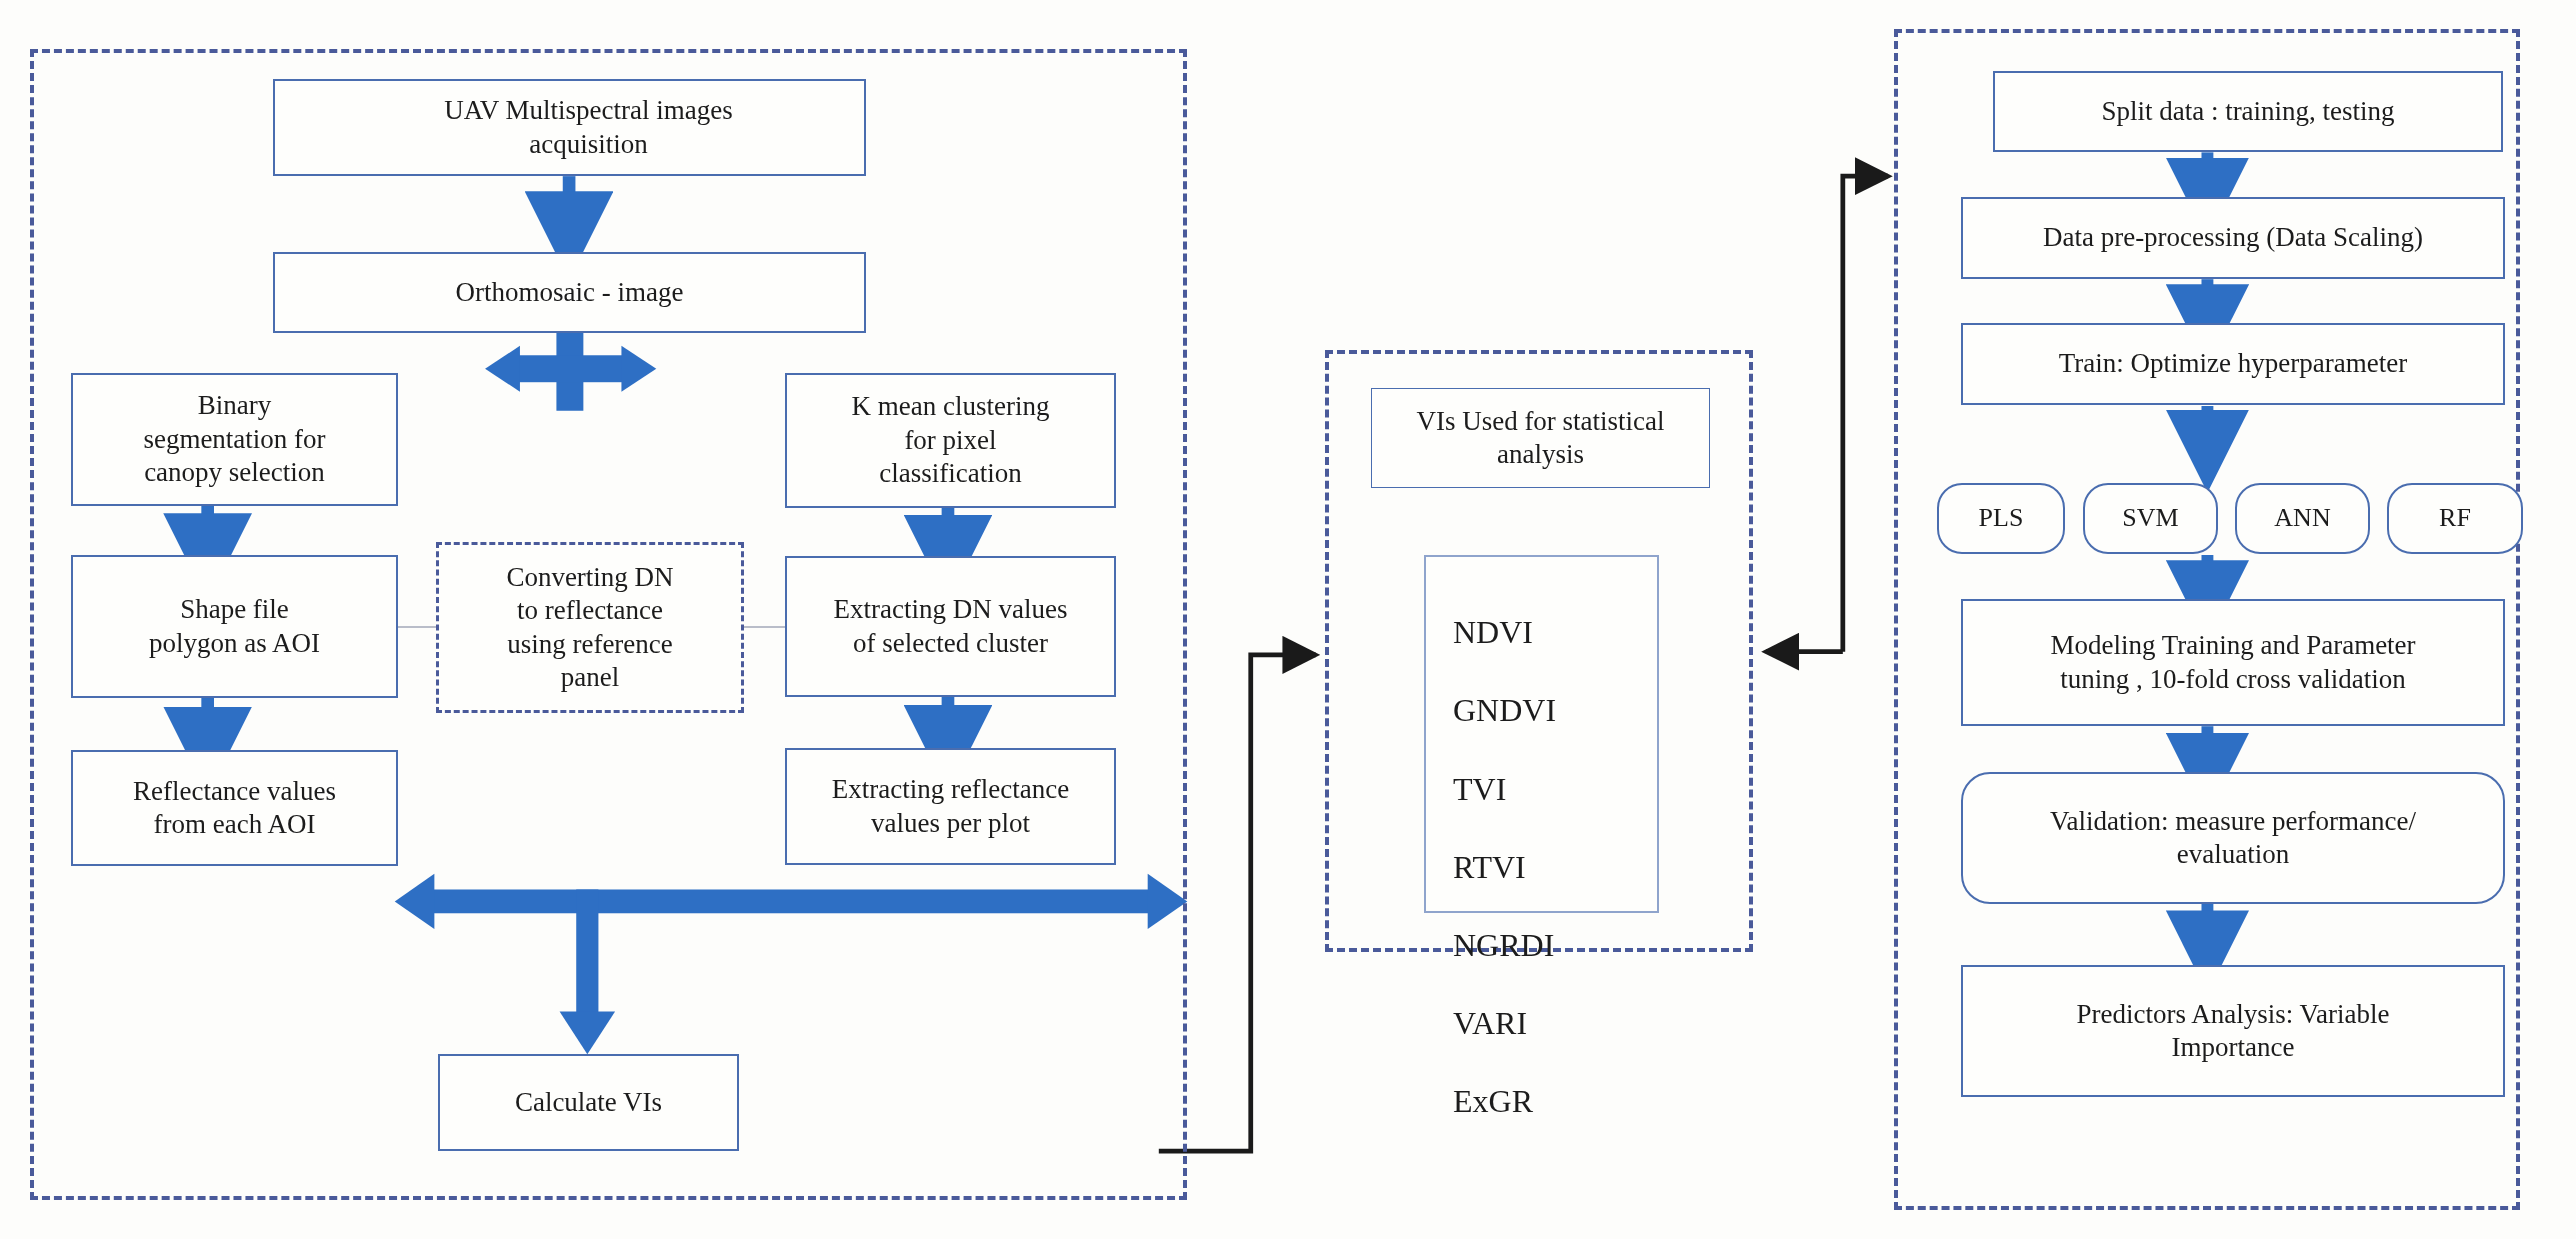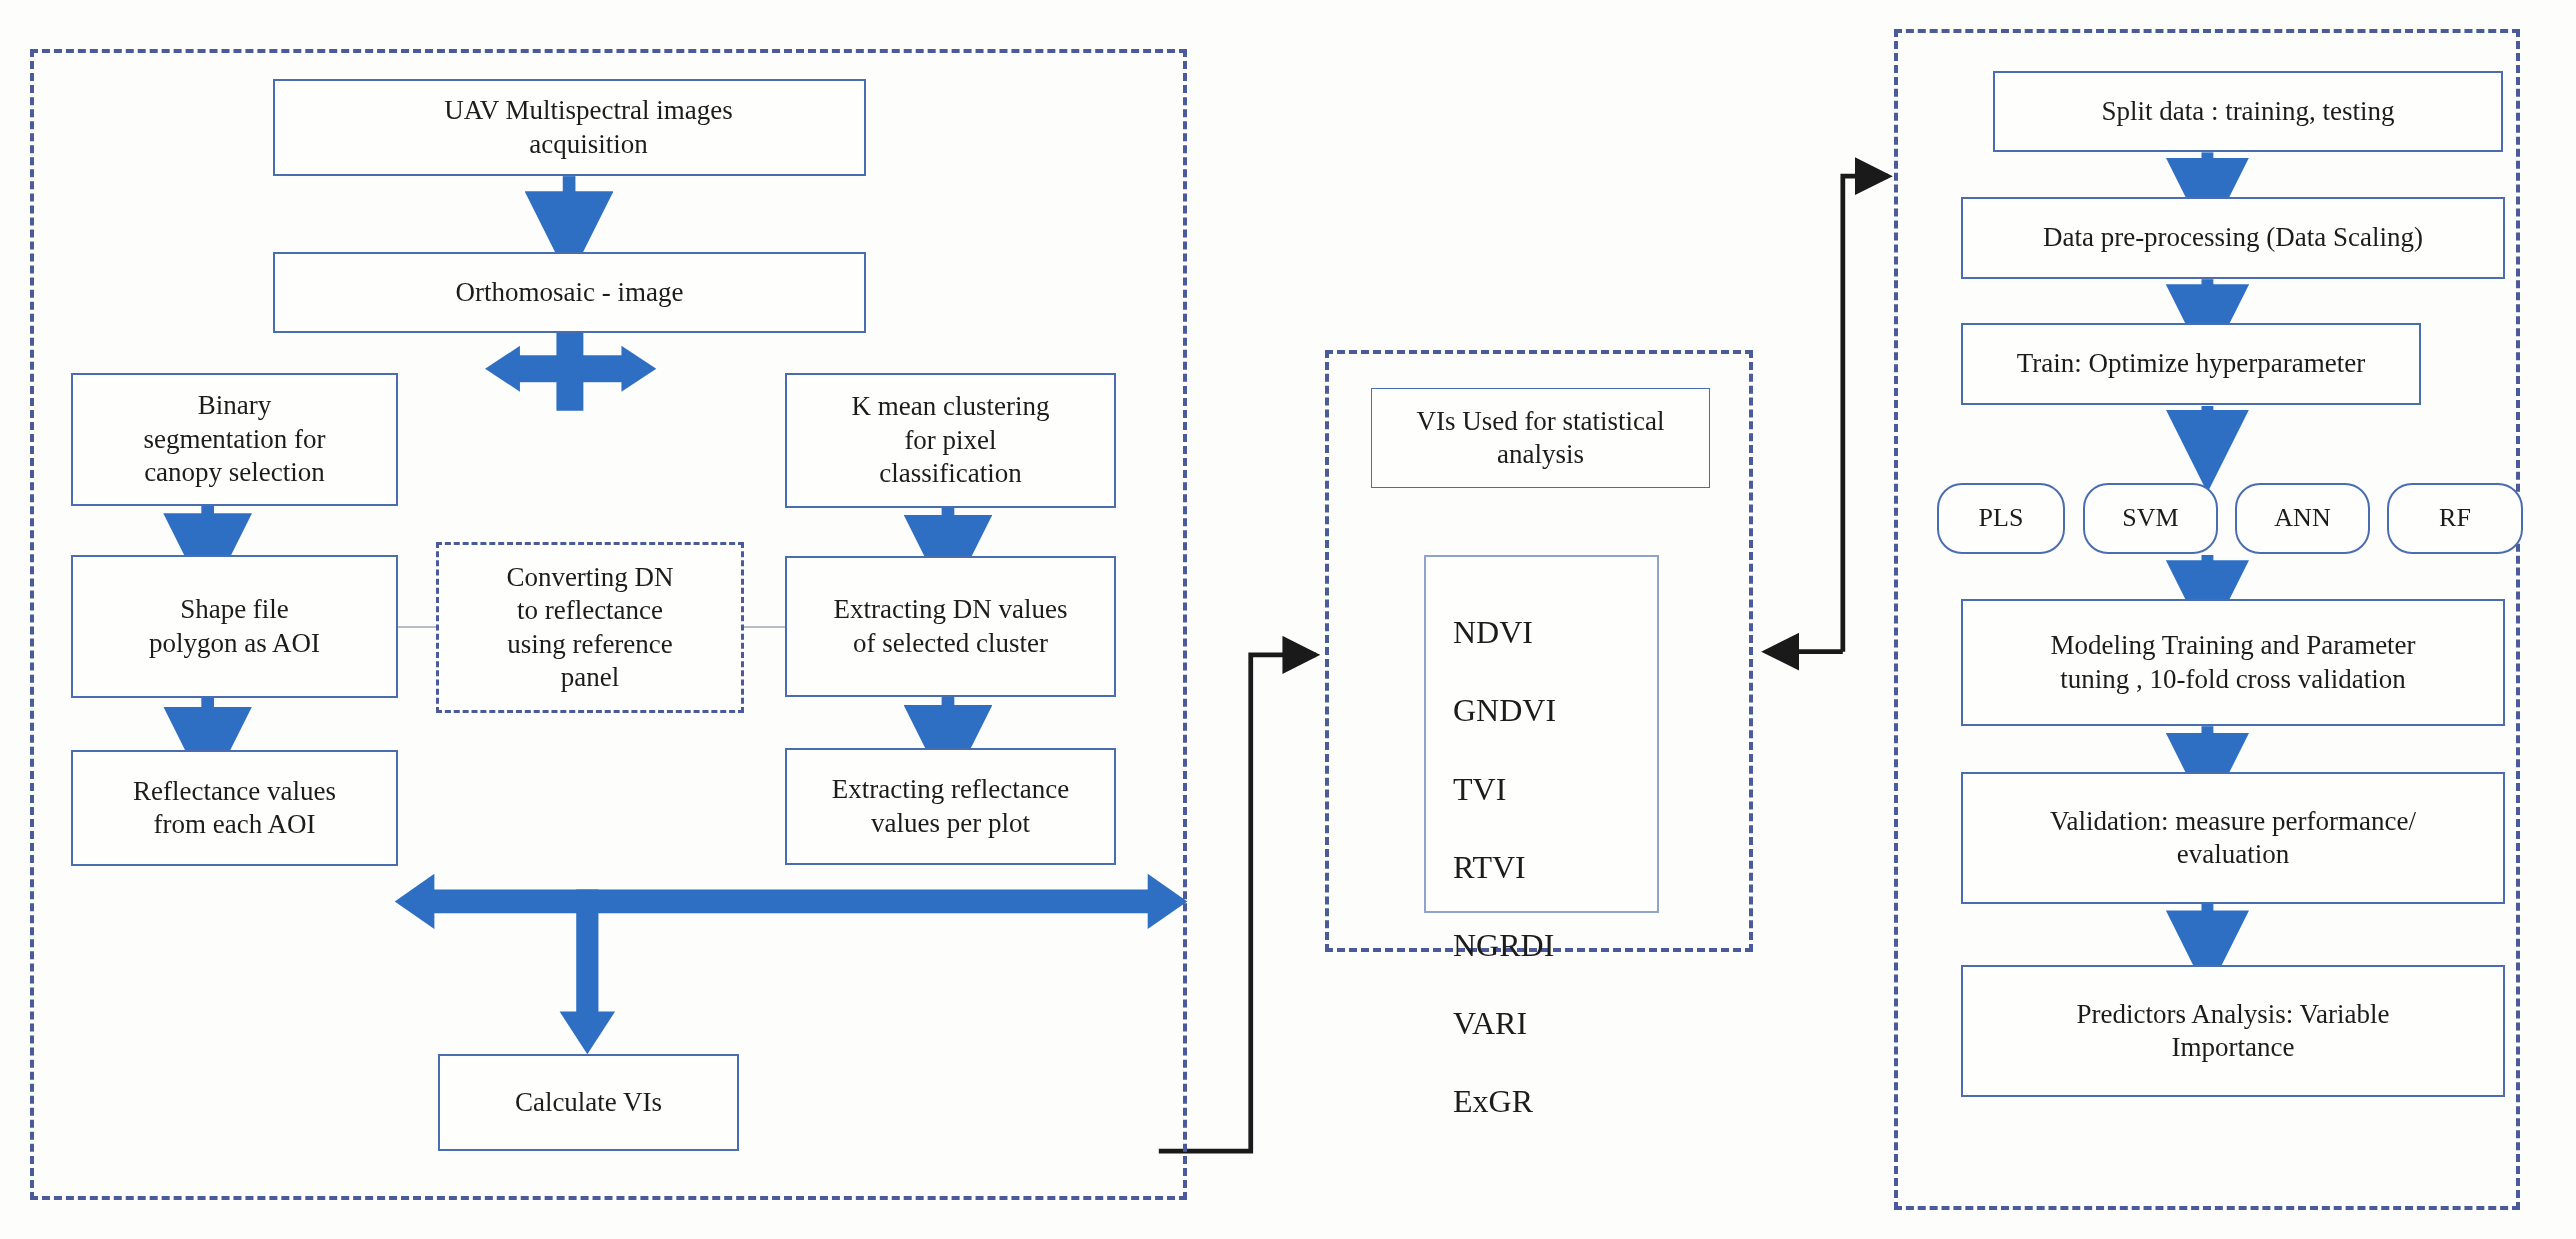--- a/index.html
+++ b/index.html
@@ -179,28 +179,28 @@
     <div>NGRDI</div>
     <div>VARI</div>
     <div>ExGR</div>
   </div>
 </div>
 
 <div class="box" style="left:1993px;top:71px;width:510px;height:81px;">Split data : training, testing</div>
 
 <div class="box" style="left:1961px;top:197px;width:544px;height:82px;">Data pre-processing (Data Scaling)</div>
 
-<div class="box" style="left:1961px;top:323px;width:460px;height:82px;">Train: Optimize hyperparameter</div>
+<div class="box" style="left:1961px;top:323px;width:544px;height:82px;">Train: Optimize hyperparameter</div>
 
 <div class="box small" style="left:1937px;top:483px;width:128px;height:71px;">PLS</div>
 <div class="box small" style="left:2083px;top:483px;width:135px;height:71px;">SVM</div>
 <div class="box small" style="left:2235px;top:483px;width:135px;height:71px;">ANN</div>
 <div class="box small" style="left:2387px;top:483px;width:136px;height:71px;">RF</div>
 
 <div class="box" style="left:1961px;top:599px;width:544px;height:127px;">Modeling Training and Parameter
 tuning , 10-fold cross validation</div>
 
-<div class="box" style="left:1961px;top:772px;width:544px;height:132px;">Validation: measure performance/
+<div class="box" style="left:1961px;top:772px;width:544px;height:132px;border-radius:29px;">Validation: measure performance/
 evaluation</div>
 
 <div class="box" style="left:1961px;top:950px;width:544px;height:132px;margin-top:15px;">Predictors Analysis: Variable
 Importance</div>
 
 
 </body></html>

